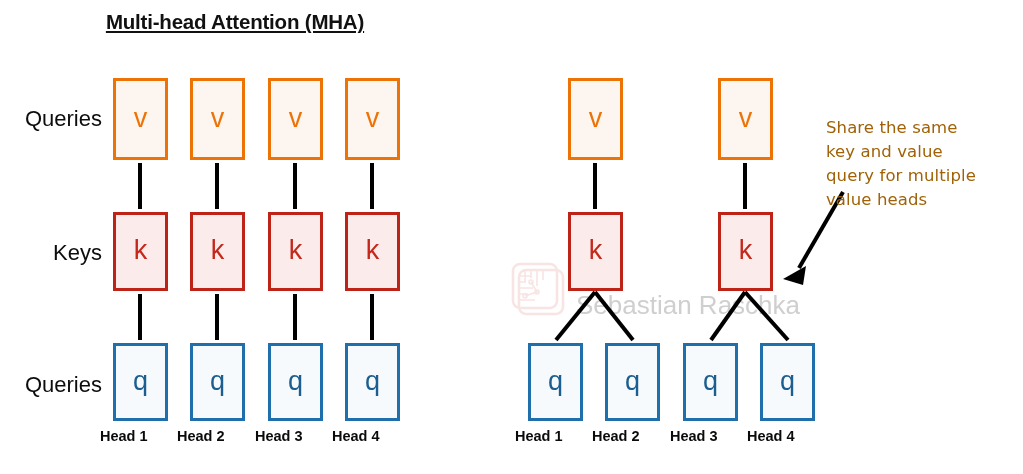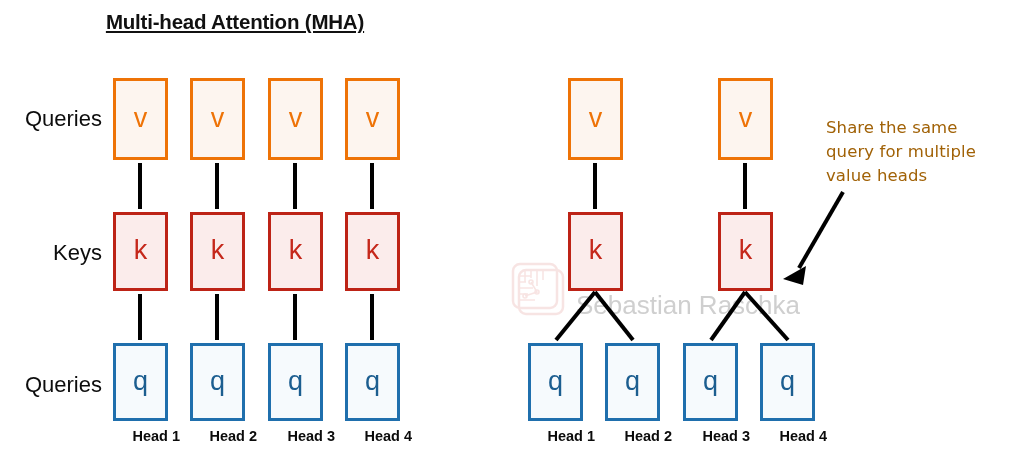--- a/index.html
+++ b/index.html
@@ -78,21 +78,21 @@
   .cell span { position: relative; top: -1px; }
 
   
   .head-label {
     position: absolute;
     font-family: "Liberation Sans", sans-serif;
     font-weight: bold;
     font-size: 14.5px;
     color: #0b0b0b;
     white-space: nowrap;
-    text-align: right;
+    text-align: left;
     width: 80px;
     top: 428px;
   }
 
   
   .vlink {
     position: absolute;
     width: 4px;
     background: #000000;
   }
@@ -266,17 +266,18 @@
     </g>
   </svg>
 
   <div class="head-label" style="left:515px;">Head 1</div>
   <div class="head-label" style="left:592px;">Head 2</div>
   <div class="head-label" style="left:670px;">Head 3</div>
   <div class="head-label" style="left:747px;">Head 4</div>
 
   <div id="annotation">
     <div>Share the same</div>
+    <div>key and value</div>
     <div>query for multiple</div>
     <div>value heads</div>
   </div>
 
 </div>
 
 </body></html>

